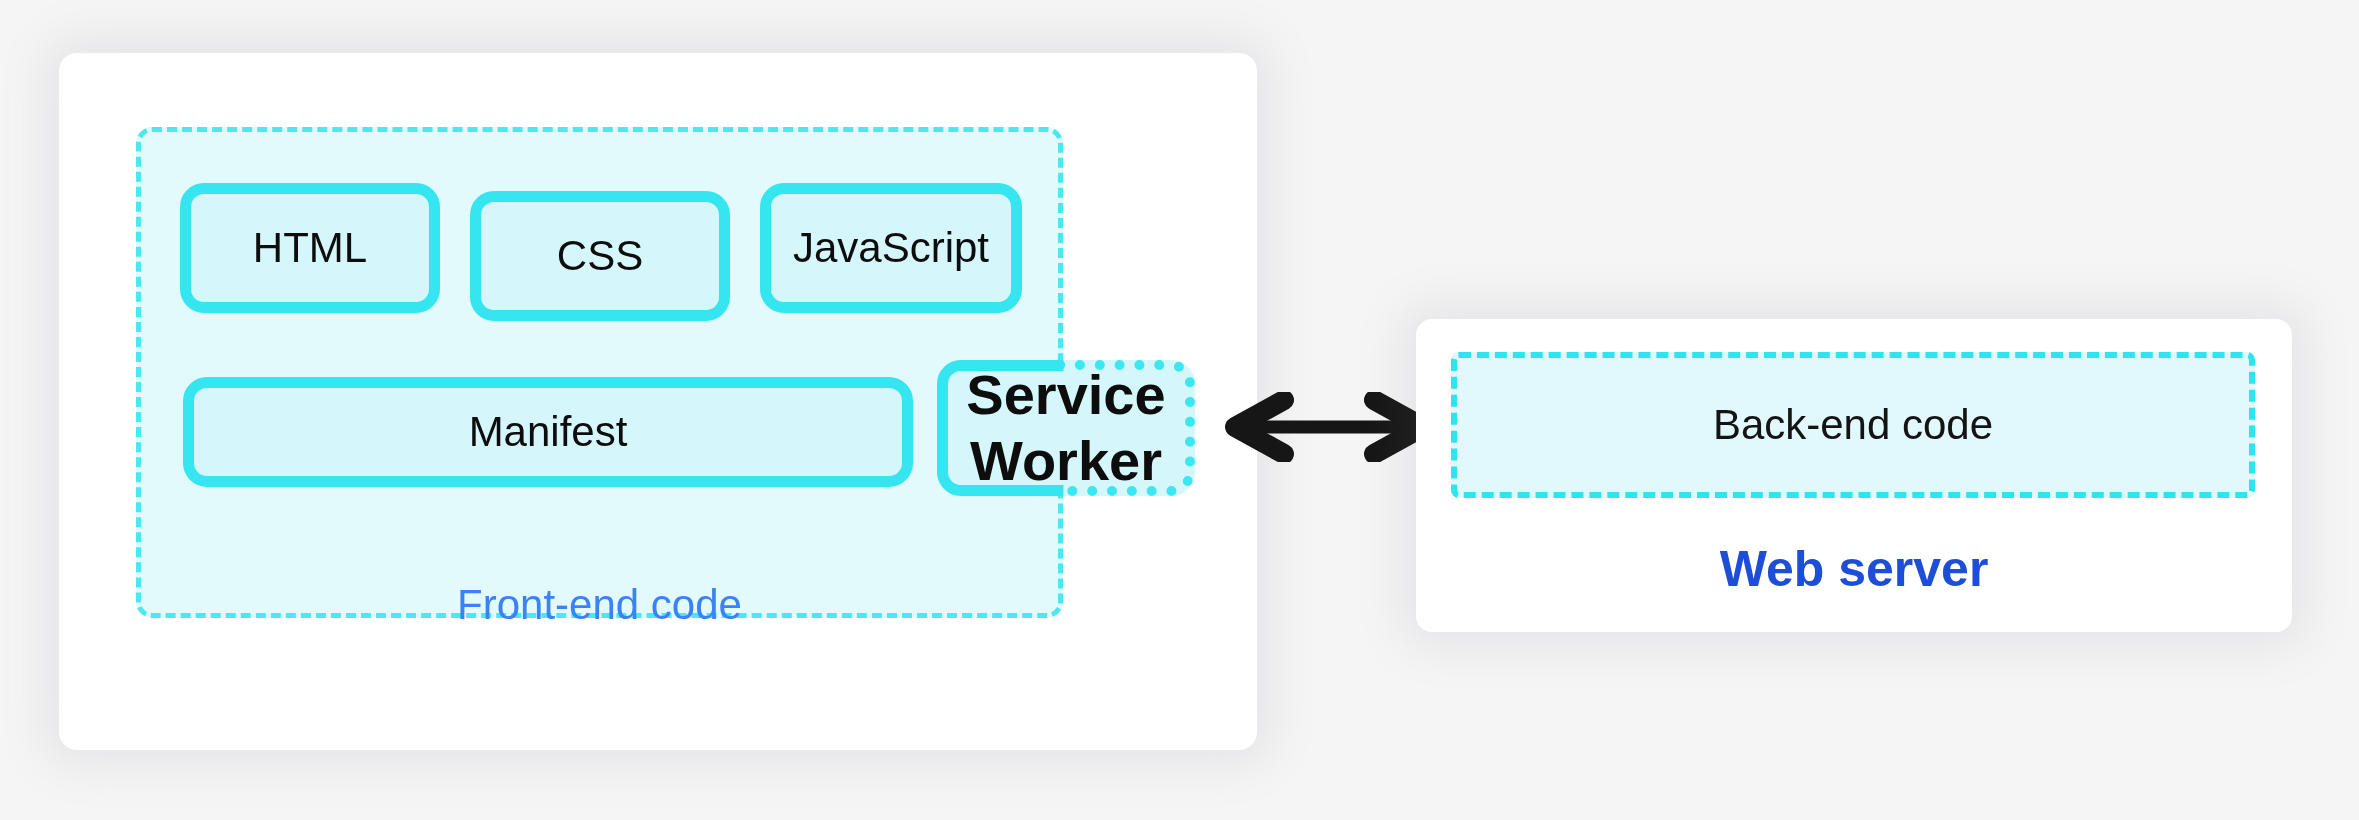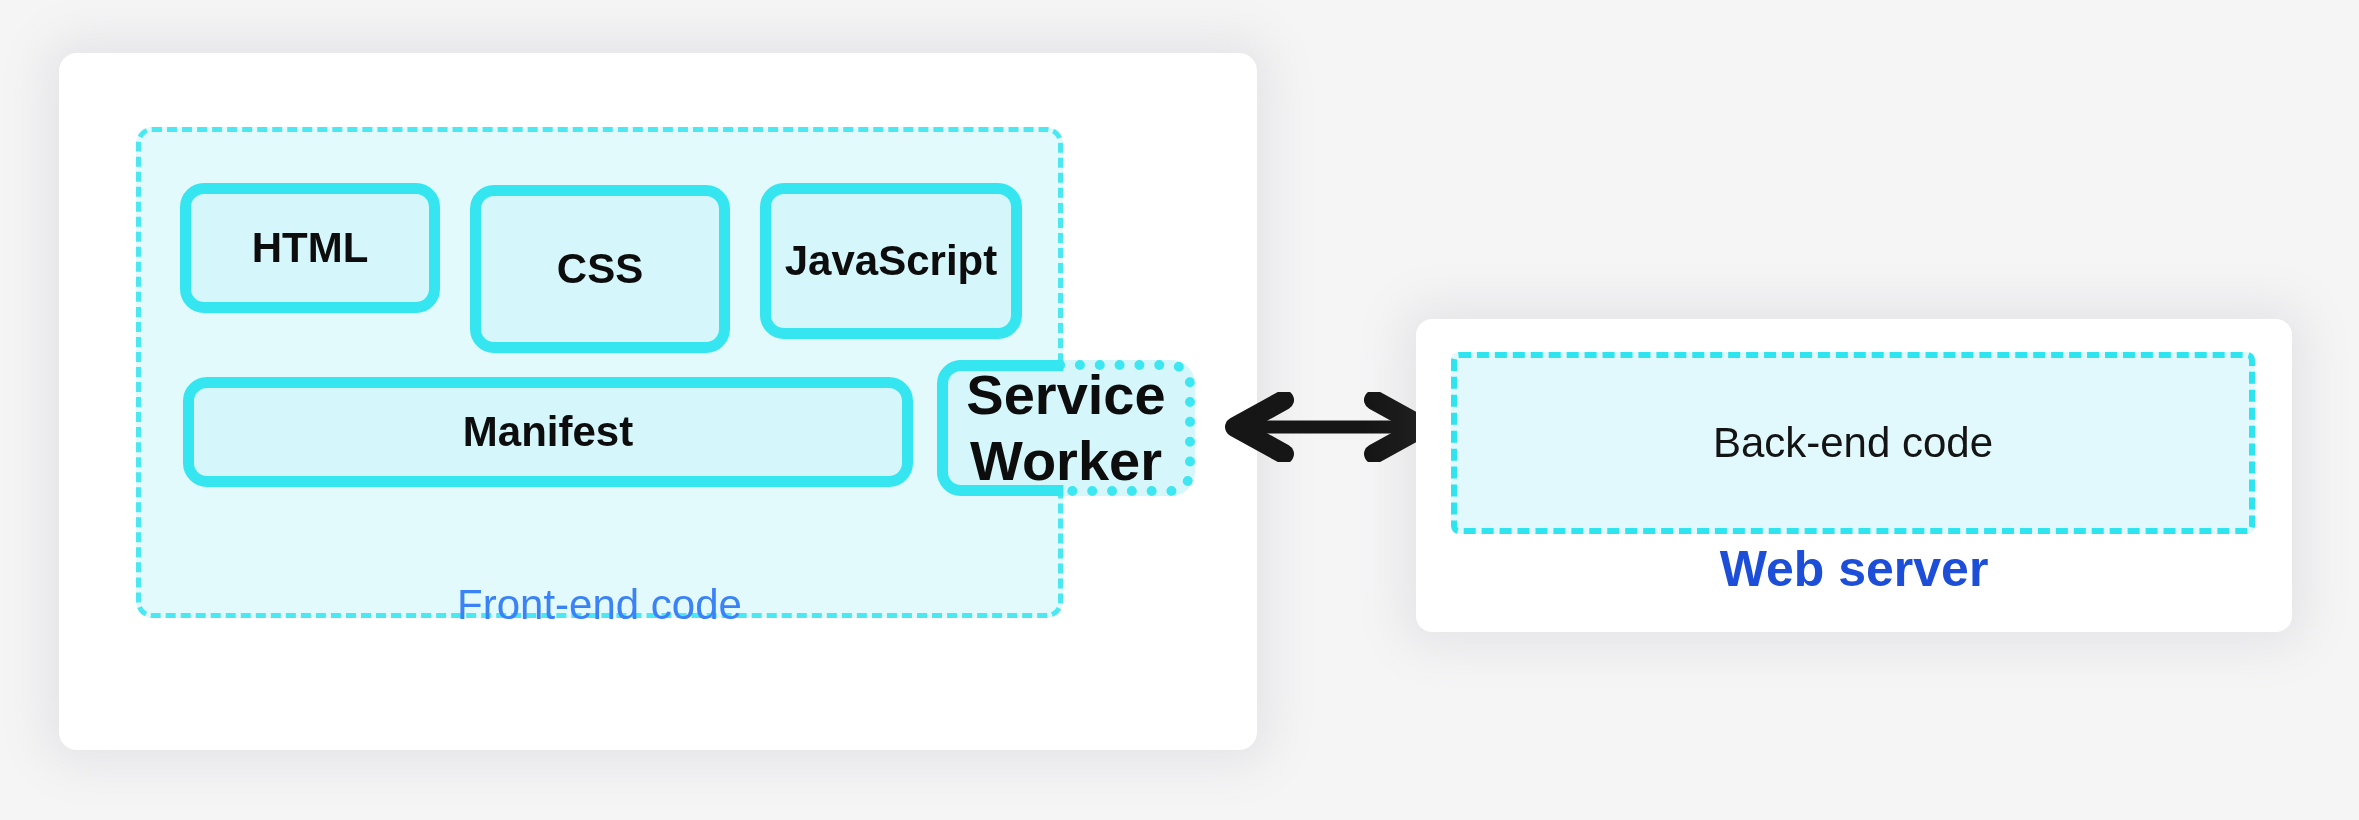--- a/index.html
+++ b/index.html
@@ -32,26 +32,26 @@
   }
 
   
   .code-box {
     position: absolute;
     box-sizing: border-box;
     background: #d5f7fb;
     border: 11px solid #35e6f0;
     border-radius: 24px;
     display: flex; align-items: center; justify-content: center;
-    font-weight: bold; font-size: 42px;
+    font-weight: normal; font-size: 42px;
     text-align: center;
   }
   .box-html       { left: 121px; top: 130px; width: 260px; height: 130px; }
-  .box-css        { left: 411px; top: 132px; width: 260px; height: 168px; }
-  .box-javascript { left: 701px; top: 130px; width: 262px; height: 156px; }
+  .box-css        { left: 411px; top: 138px; width: 260px; height: 130px; }
+  .box-javascript { left: 701px; top: 130px; width: 262px; height: 130px; }
   .box-manifest   { left: 124px; top: 324px; width: 730px; height: 110px; }
 
   
   .sw-wrap { position: absolute; left: 878px; top: 307px; width: 258px; height: 136px; }
   .sw-dotted, .sw-solid {
     position: absolute; inset: 0; box-sizing: border-box; border-radius: 24px;
   }
   .sw-dotted { background: #d5f7fb; border: 10px dotted #3ce7f2; }
   .sw-solid  { background: transparent; border: 11px solid #35e6f0; clip-path: inset(-6px 51% -6px -6px); }
   .sw-label {
@@ -62,21 +62,21 @@
   }
 
   .zone-caption {
     position: absolute;
     text-align: center;
     font-size: 42px; font-weight: normal; color: #3b82f6;
   }
   .frontend-caption { left: 77px; top: 522px; width: 927px; height: 60px; line-height: 60px; }
   .backend-box {
     position: absolute;
-    left: 35px; top: 33px; width: 804px; height: 182px;
+    left: 35px; top: 33px; width: 804px; height: 146px;
     box-sizing: border-box;
     background: #e1f9fc;
     border: 6px dashed #2ee4ef;
     border-radius: 8px;
     display: flex; align-items: center; justify-content: center;
     font-size: 42px; color: #141414;
   }
 
   .card-caption {
     position: absolute; left: 0; width: 100%;

